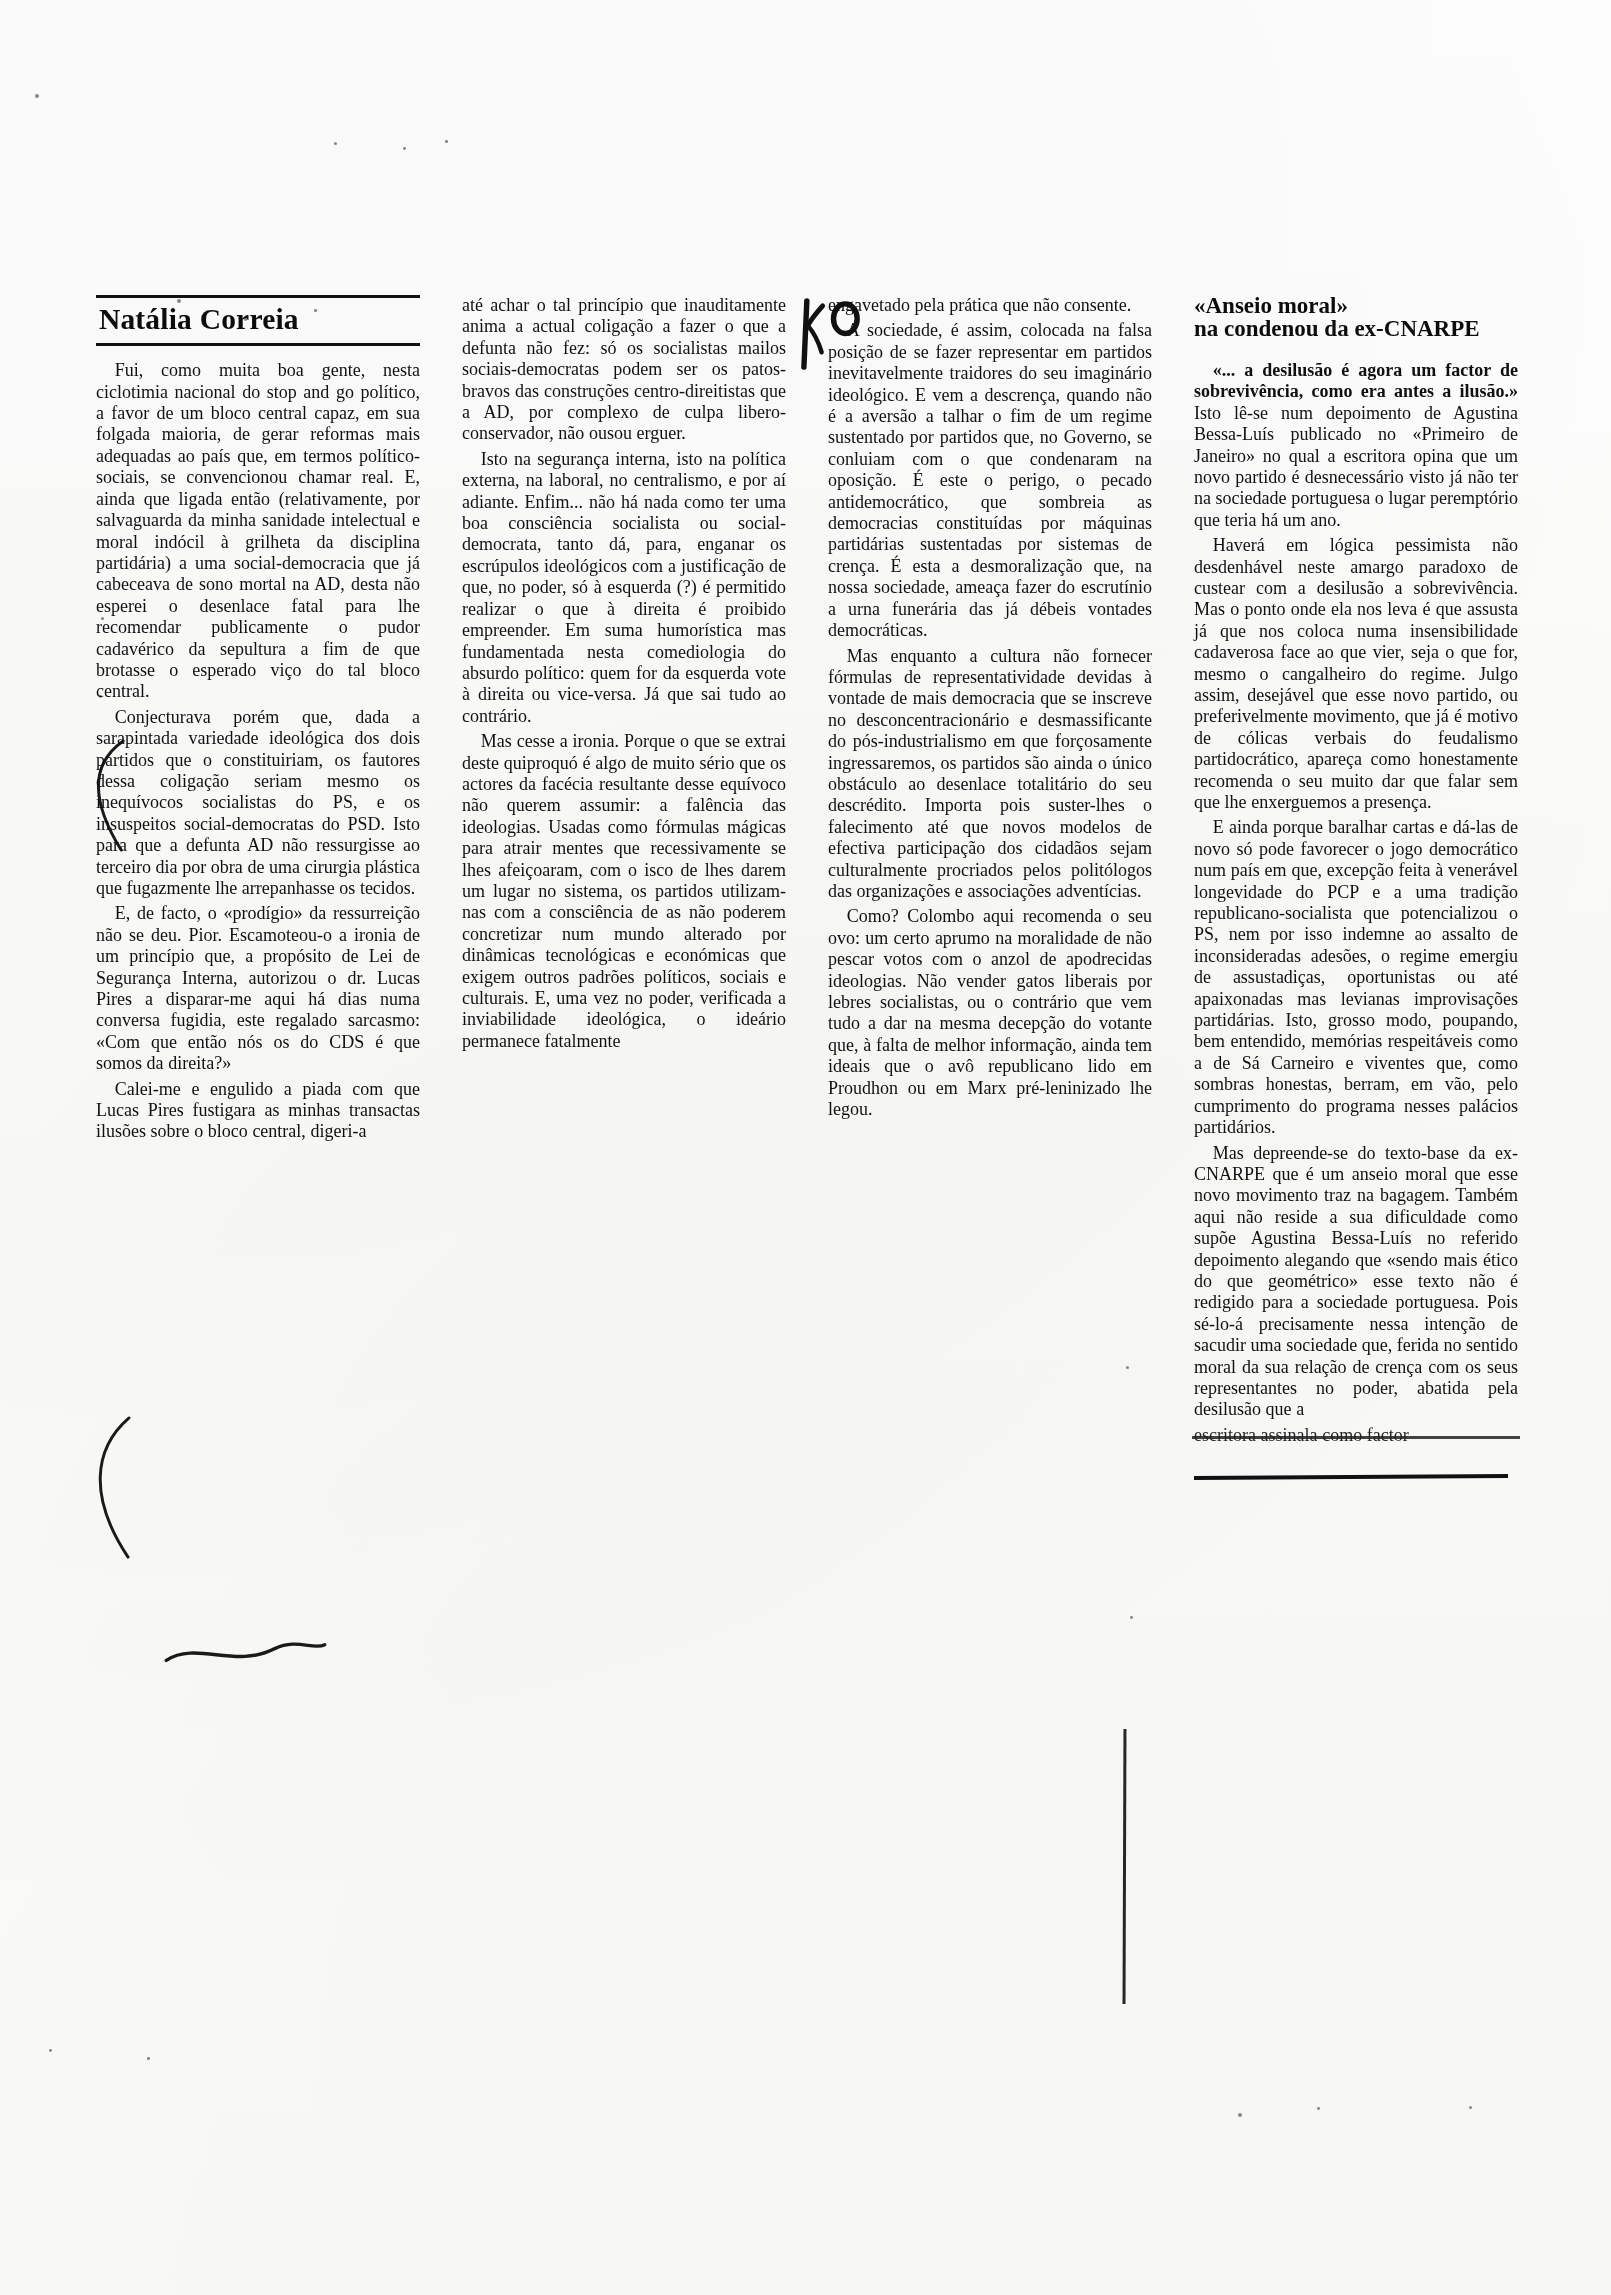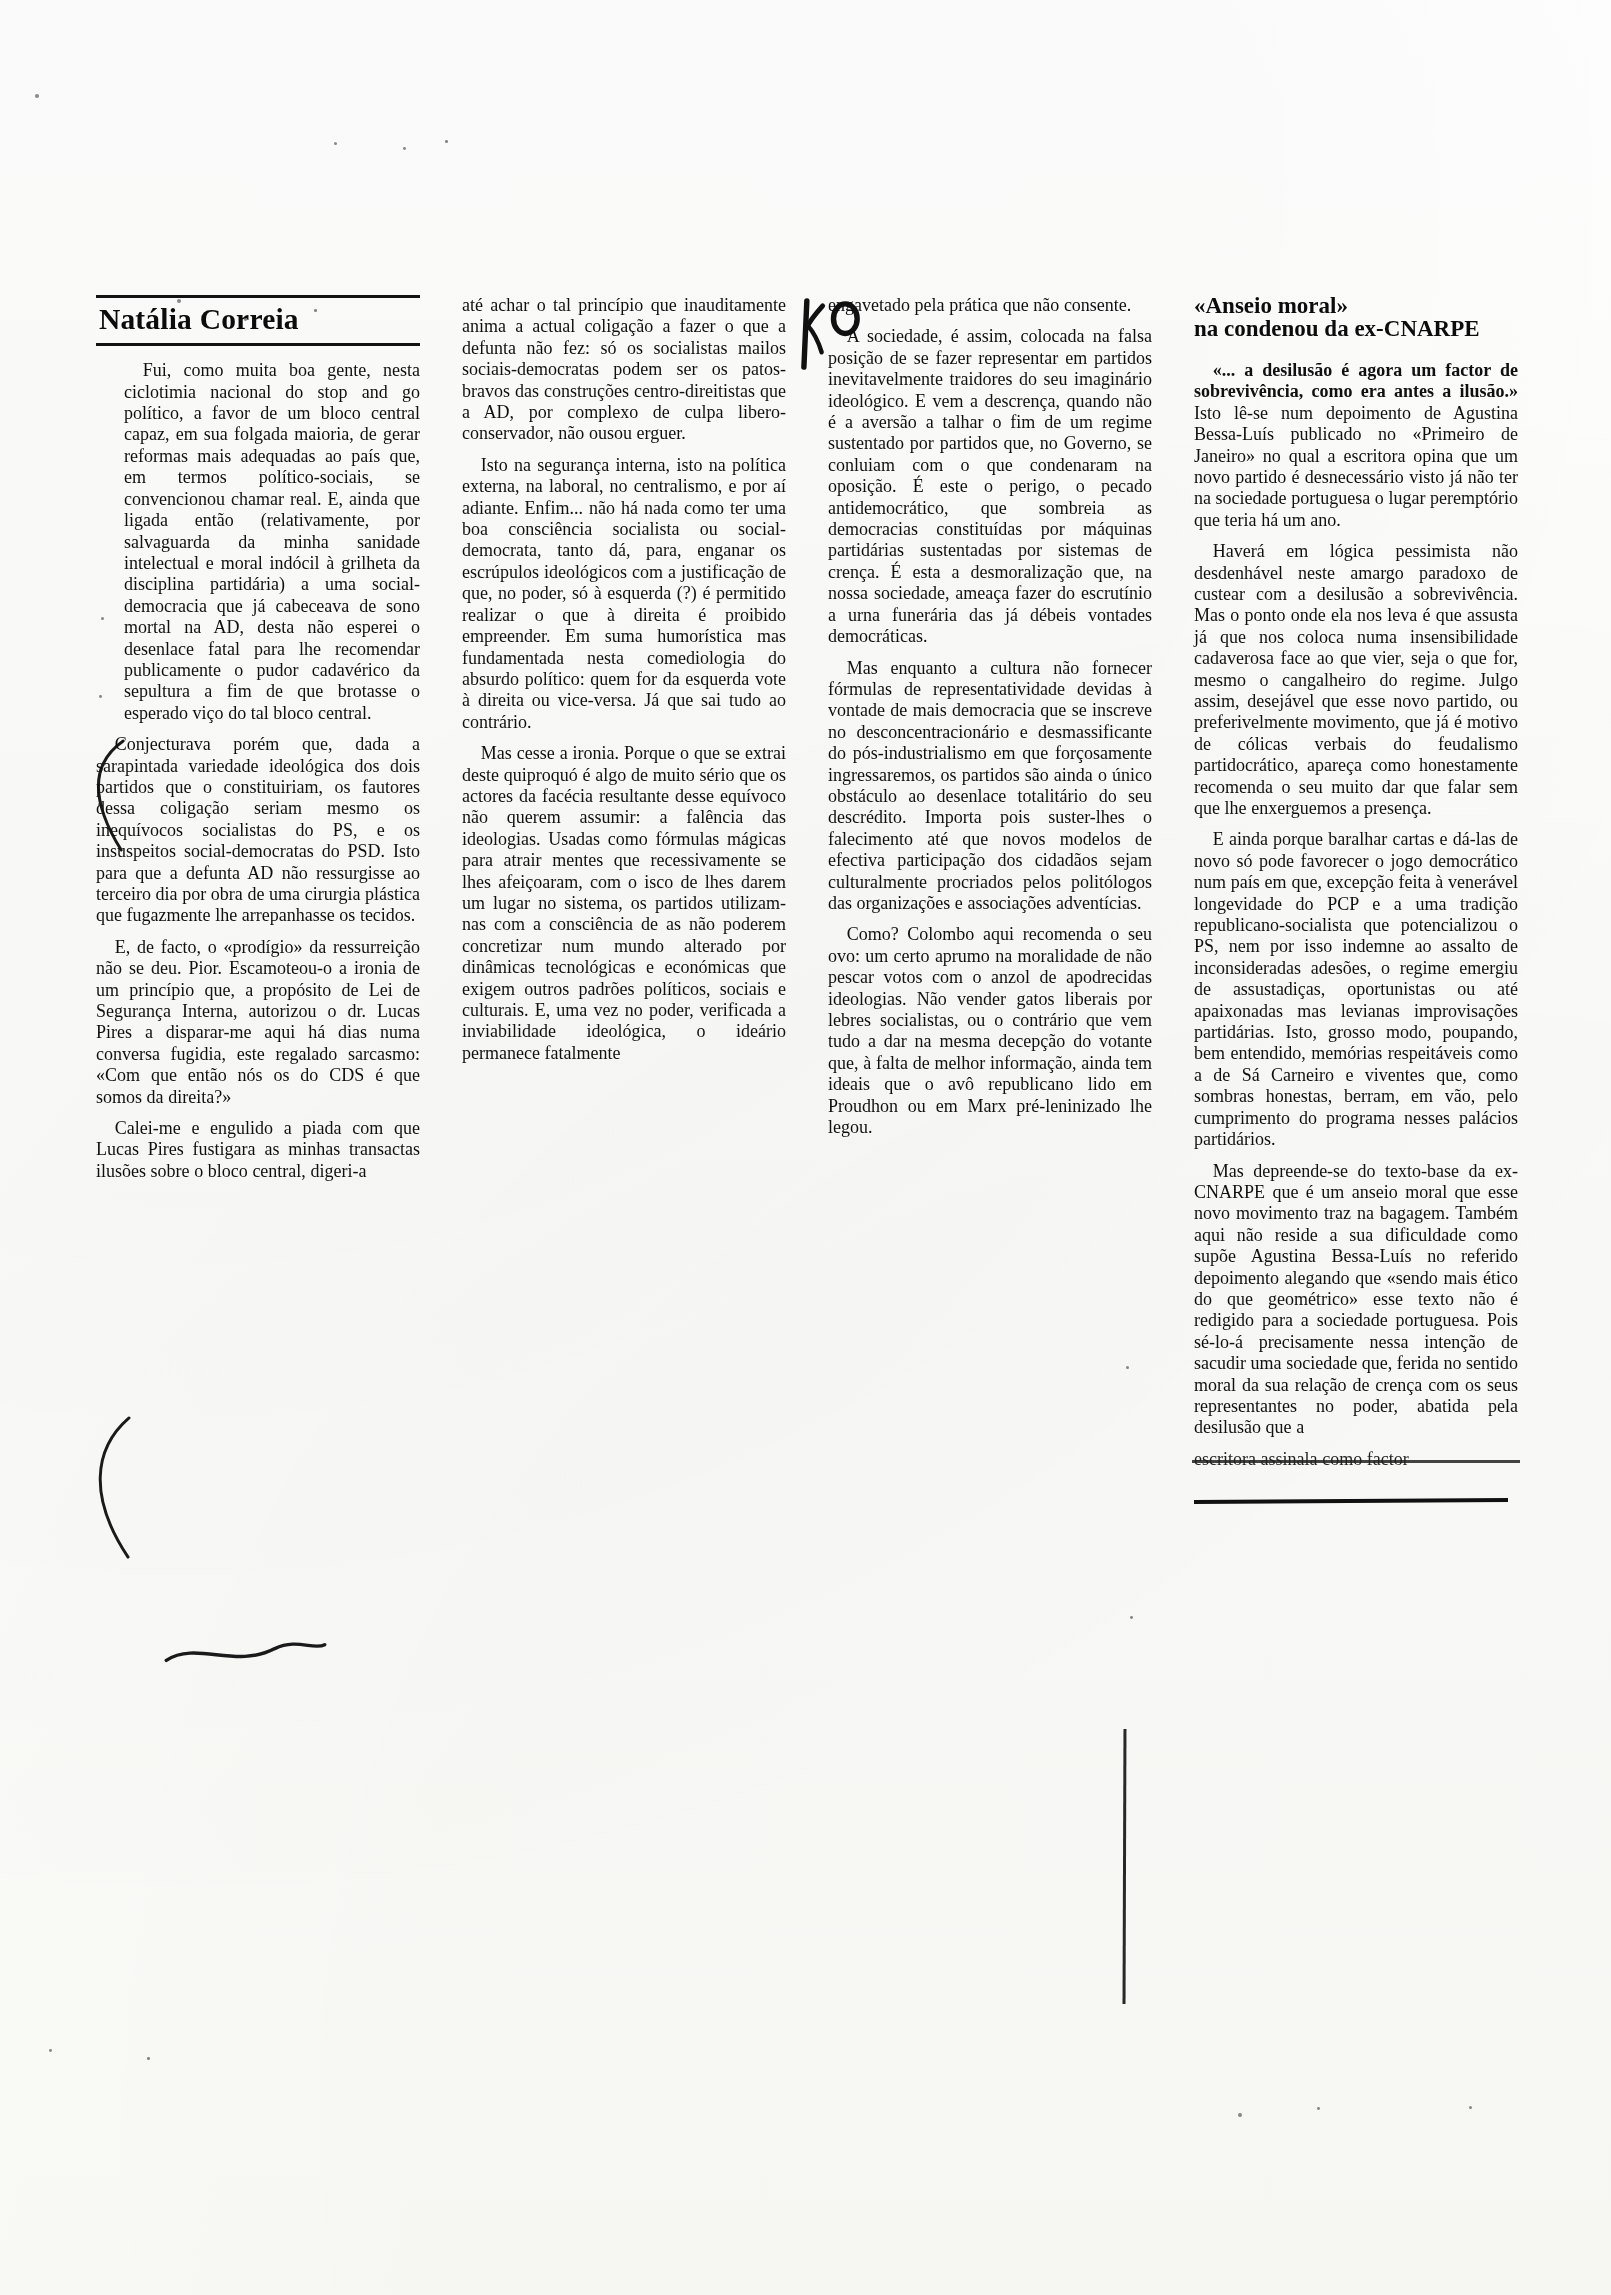--- a/index.html
+++ b/index.html
@@ -77,22 +77,22 @@
     font-size: 18px;
     line-height: 21.4px;
     text-align: justify;
     text-justify: inter-word;
     margin: 0;
     text-indent: 18.7px;
     hyphens: manual;
     word-spacing: 0.1px;
     color: #101010;
   }
-  p.body.first { margin-top: 14.7px; margin-left: 28px; }
-  p.body + p.body { margin-top: 10px; }
+  p.body.first { margin-top: 14.7px; }
+  p.body + p.body { margin-top: 4px; }
 
   
   .subhead {
     font-size: 18.7px;
     font-weight: 700;
     line-height: 22px;
     margin: 17.7px 0 16.7px 0;
     color: #0c0c0c;
     letter-spacing: 0.1px;
   }

